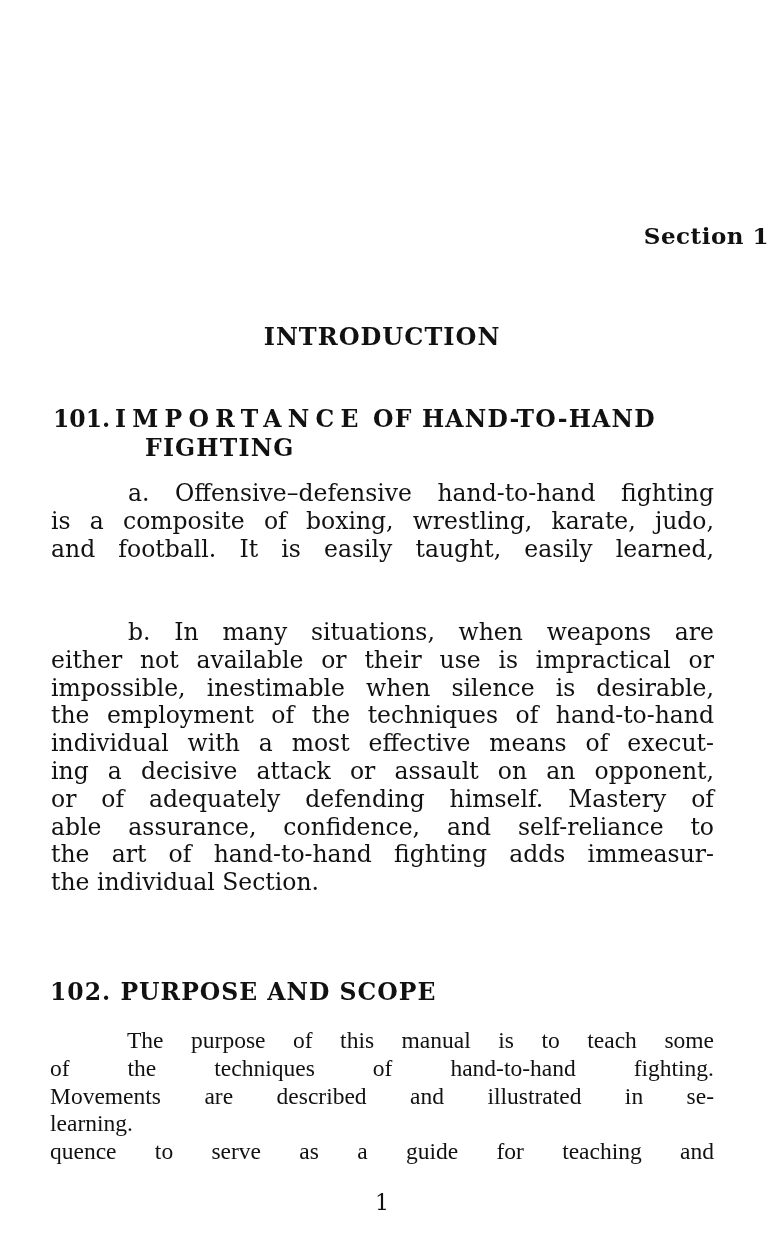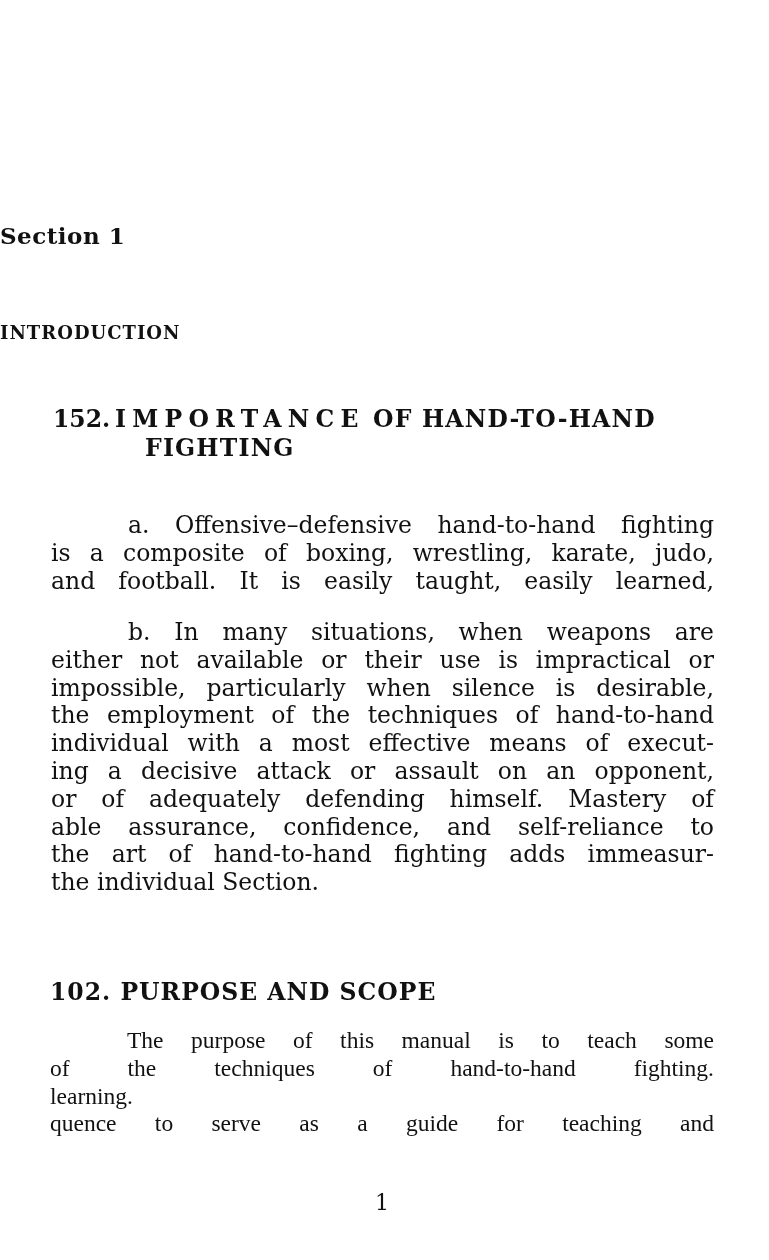--- a/index.html
+++ b/index.html
@@ -3,90 +3,91 @@
 <meta charset="utf-8">
 <style>
   html, body { margin: 0; padding: 0; }
   body {
     width: 769px; height: 1260px; background: #ffffff; color: #111;
     font-family: "DejaVu Serif", "Liberation Serif", serif;
     position: relative; overflow: hidden;
   }
   .abs { position: absolute; }
   .section-label {
-    top: 222px; left: 0; width: 769px; text-align: left;
+    top: 222px; left: 0; width: 769px; text-align: right;
     font-weight: bold; font-size: 23px; letter-spacing: 0.5px;
   }
   .chapter-title {
-    top: 322px; left: 0; width: 764px; 
-    font-weight: bold; font-size: 18px; letter-spacing: 1px;
+    top: 322px; left: 0; width: 764px; text-align: center;
+    font-weight: bold; font-size: 24px; letter-spacing: 1px;
   }
   .h101 {
     top: 405px; left: 53px; width: 665px;
     font-weight: bold; font-size: 23.5px; line-height: 29px;
   }
   .h101 .num { display: inline-block; width: 62px; }
   .h101 .t1 { letter-spacing: 6.3px; }
   .h101 .t2 { letter-spacing: 1.2px; }
   .h101 .line2 { padding-left: 92px; letter-spacing: 1.2px; }
   .para {
     left: 51px; width: 663px; font-size: 23.5px; line-height: 27.8px;
     text-align: justify; text-align-last: left;
   }
   .para .line { display: block; text-align: justify; text-align-last: justify; white-space: nowrap; }
   .para .line.last { text-align-last: left; }
   .indent { padding-left: 77px; }
-  .pa { top: 480px; margin-top: 32px; }
+  .pa { top: 480px; }
   .pb { top: 619px; }
   .h102 {
     top: 978px; left: 50px; font-weight: bold; font-size: 23.5px; letter-spacing: 1px;
   }
   .pc { top: 1027px; left: 50px; width: 664px; font-family: Liberation Serif, serif; }
   .page-num {
     top: 1190px; left: 0; width: 764px; text-align: center; font-size: 22px;
   }
 </style>
 </head>
 <body>
 
 <div class="abs section-label">Section 1</div>
 <div class="abs chapter-title">INTRODUCTION</div>
 
 <div class="abs h101">
   <div>
-    <span class="num">152.</span><span class="t1">IMPORTANCE</span>
+    <span class="num">101.</span><span class="t1">IMPORTANCE</span>
     <span class="t2">OF HAND-TO-HAND</span>
   </div>
   <div class="line2">FIGHTING</div>
 </div>
 
 <div class="abs para pa">
   <span class="line indent">a. Offensive–defensive hand-to-hand fighting</span>
   <span class="line">is a composite of boxing, wrestling, karate, judo,</span>
   <span class="line">and football.  It is easily taught, easily learned,</span>
 </div>
 
 <div class="abs para pb">
   <span class="line indent">b. In many situations, when weapons are</span>
   <span class="line">either not available or their use is impractical or</span>
-  <span class="line">impossible, particularly when silence is desirable,</span>
+  <span class="line">impossible, inestimable when silence is desirable,</span>
   <span class="line">the employment of the techniques of hand-to-hand</span>
   <span class="line">individual with a most effective means of execut-</span>
   <span class="line">ing a decisive attack or assault on an opponent,</span>
   <span class="line">or of adequately defending himself.  Mastery of</span>
   <span class="line">able assurance, confidence, and self-reliance to</span>
   <span class="line">the art of hand-to-hand fighting adds immeasur-</span>
   <span class="line last">the individual Section.</span>
 </div>
 
 <div class="abs h102">
   <span>102.</span>
   <span>PURPOSE AND SCOPE</span>
 </div>
 
 <div class="abs para pc">
   <span class="line indent">The purpose of this manual is to teach some</span>
   <span class="line">of the techniques of hand-to-hand fighting.</span>
+  <span class="line">Movements are described and illustrated in se-</span>
   <span class="line last">learning.</span>
   <span class="line">quence to serve as a guide for teaching and</span>
 </div>
 
 <div class="abs page-num">1</div>
 
 </body></html>

